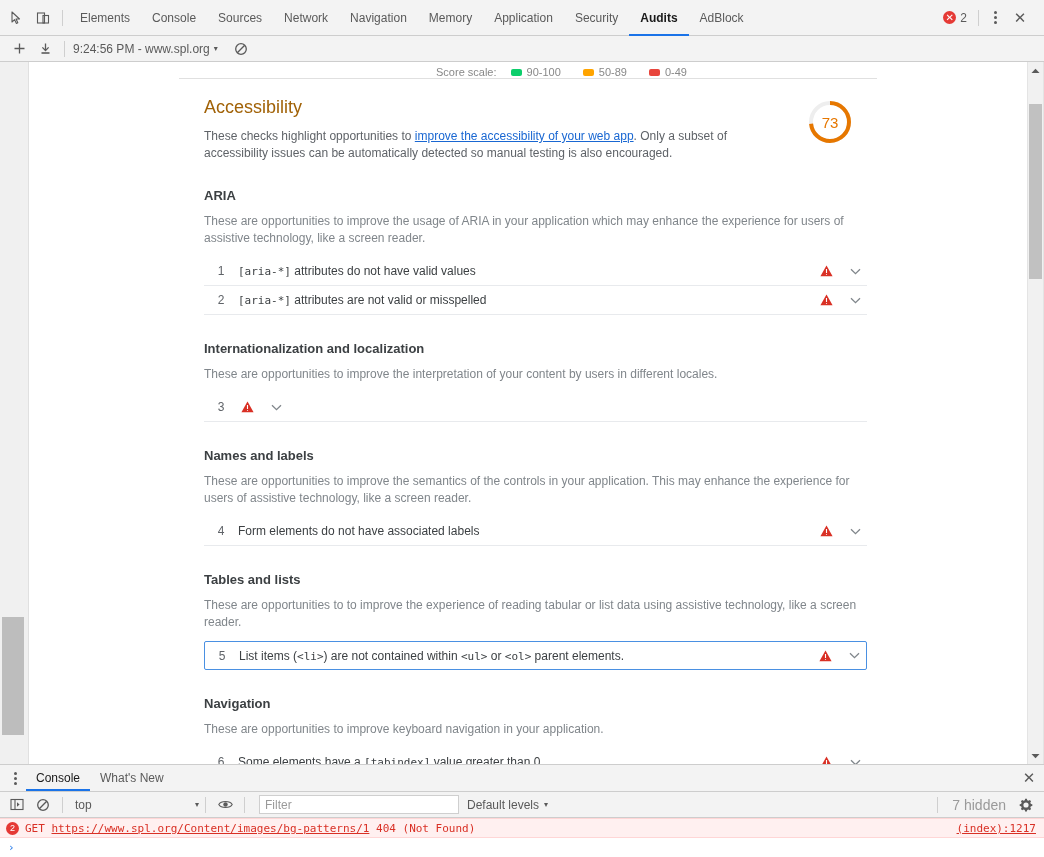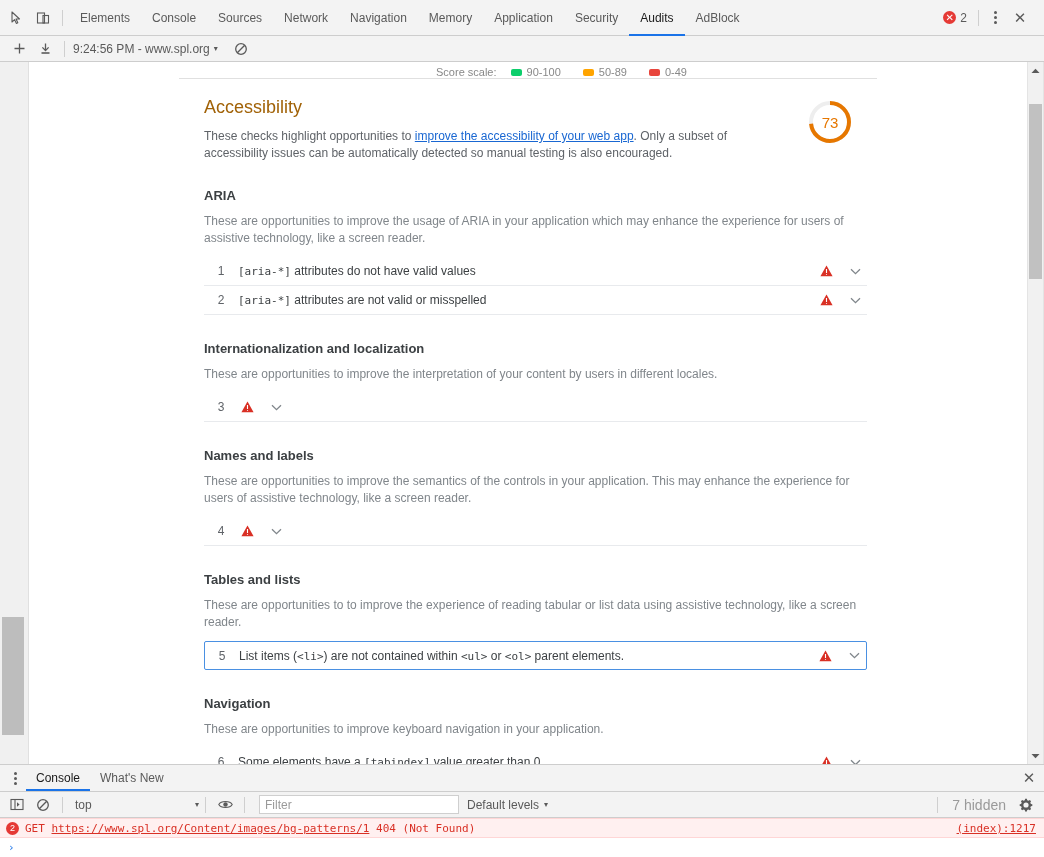--- a/index.html
+++ b/index.html
@@ -39,21 +39,21 @@
   }
   .tabs { display: flex; align-items: stretch; height: 36px; }
   .tab {
     display: flex; align-items: center;
     padding: 0 11px;
     font-size: 12px;
     color: #5a5a5a;
     position: relative;
     white-space: nowrap;
   }
-  .tab.active { color: #1a1a1a; }
+  .tab.active { color: #1a1a1a; font-weight: bold; }
   .tab.active::after {
     content: ""; position: absolute;
     left: 0; right: 0; bottom: 0; height: 2px;
     background: #1a73e8;
   }
   .tabbar-right {
     margin-left: auto;
     display: flex; align-items: center; gap: 0px;
     padding-right: 4px;
   }
@@ -524,20 +524,21 @@
                   </svg>
               </span>
             </div>
           </div>
 
           <h3 class="grptitle">Names and labels</h3>
           <p class="grpdesc">These are opportunities to improve the semantics of the controls in your application. This may enhance the experience for users of assistive technology, like a screen reader.</p>
           <div class="auditlist">
             <div class="auditrow">
               <span class="idx">4</span>
+              <span class="txt"><span>Form elements do not have associated labels</span></span>
               <span class="warn">
                 <svg width="13" height="12" viewBox="0 0 13 12">
                     <path d="M6.5 0.6 L12.6 11.3 L0.4 11.3 Z" fill="#d93025"></path>
                     <path d="M6.5 4 L6.5 8 M6.5 9.2 L6.5 10.1" stroke="#fff" stroke-width="1.1"></path>
                   </svg>
               </span>
               <span class="chev">
                 <svg width="11" height="7" viewBox="0 0 11 7">
                     <path d="M1 1.3 L5.5 5.6 L10 1.3" fill="none" stroke="#80868b" stroke-width="1.3"></path>
                   </svg>

